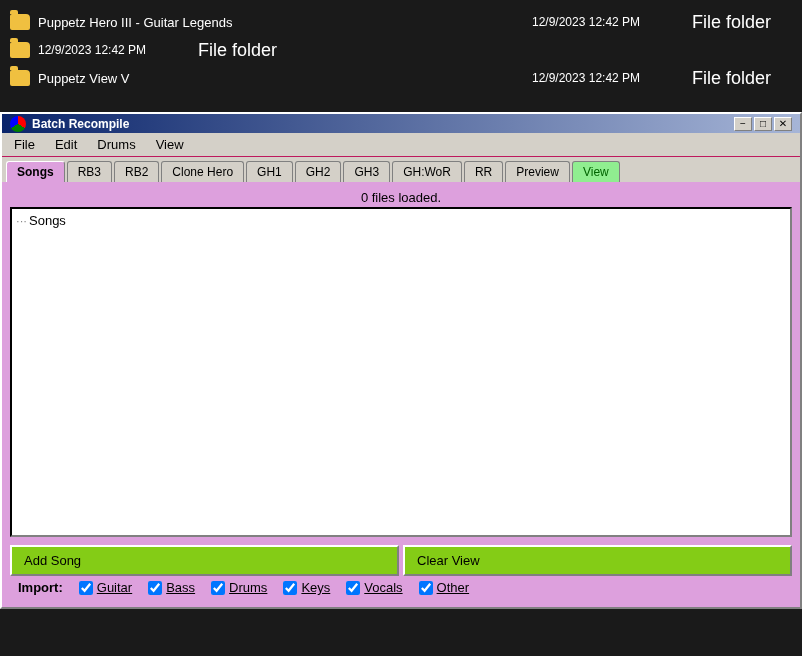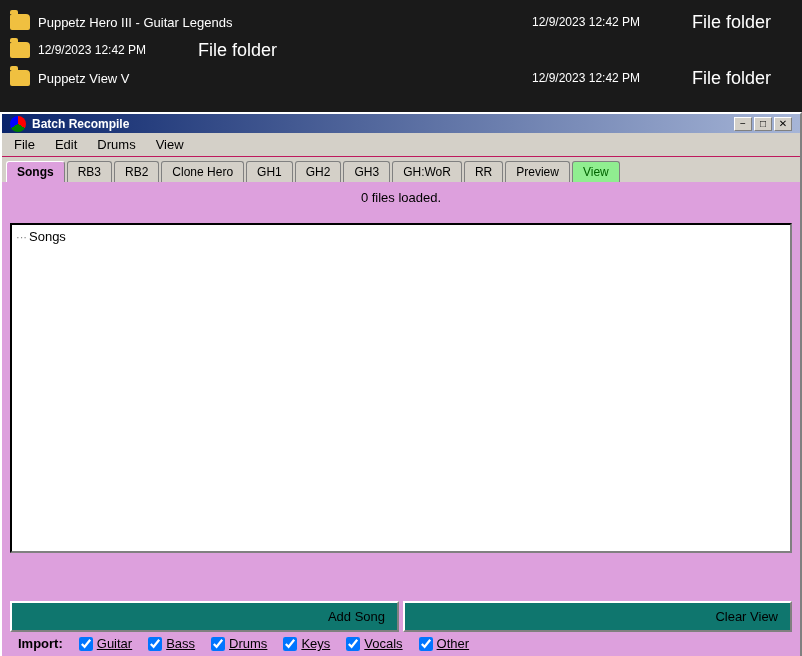--- a/index.html
+++ b/index.html
@@ -170,21 +170,21 @@
 
     
     .main-content {
       background: #dda0dd;
       padding: 8px;
     }
 
     .status-bar {
       text-align: center;
       font-size: 13px;
-      margin-bottom: 18px;
+      margin-bottom: 2px;
       color: #000;
     }
 
     .songs-tree {
       background: #ffffff;
       border: 2px inset #808080;
       border-top-color: #404040;
       border-left-color: #404040;
       height: 330px;
       padding: 4px;
@@ -207,28 +207,27 @@
     
     .button-row {
       display: flex;
       gap: 4px;
       margin-top: 8px;
     }
 
     .win-btn {
       flex: 1;
       padding: 6px 12px;
-      background: #0f766e;
+      background: #84cc16;
       border: 2px solid #808080;
       border-top-color: #ffffff;
       border-left-color: #ffffff;
       cursor: pointer;
       font-size: 13px;
-      text-align: right;
-      margin-top: 40px;
+      text-align: left;
     }
 
     
     .import-row {
       display: flex;
       align-items: center;
       gap: 16px;
       background: #dda0dd;
       padding: 4px 8px;
     }

